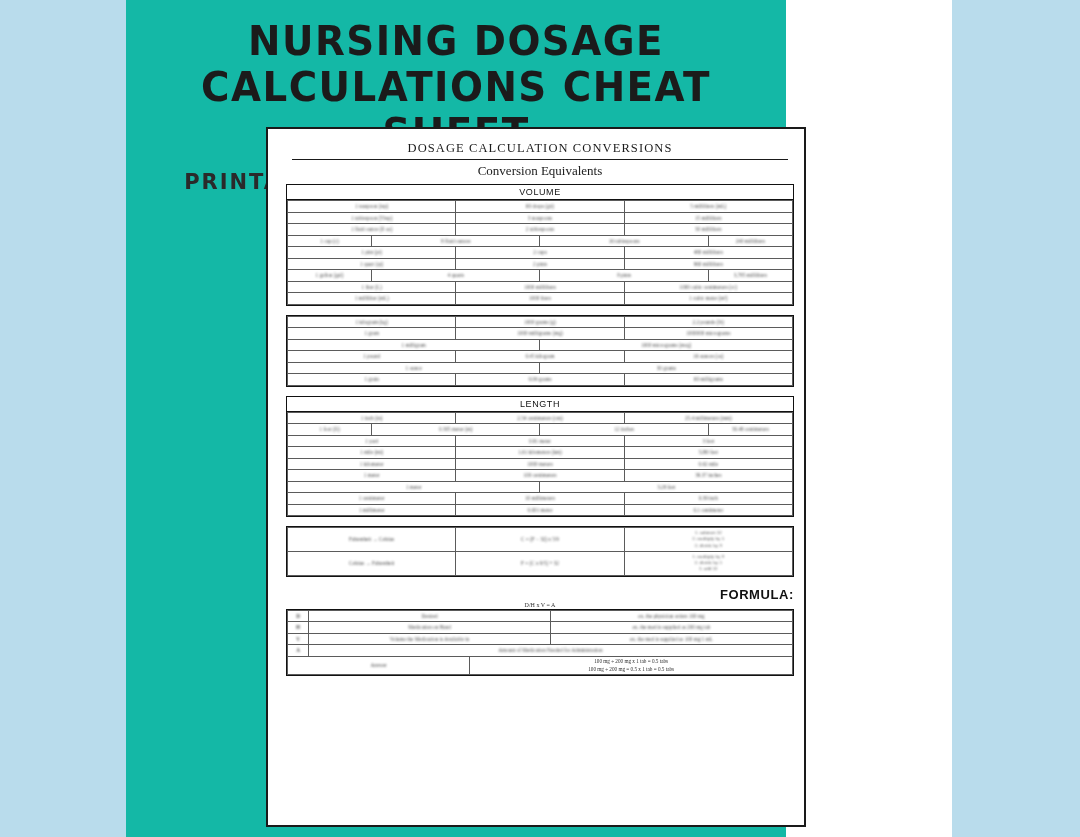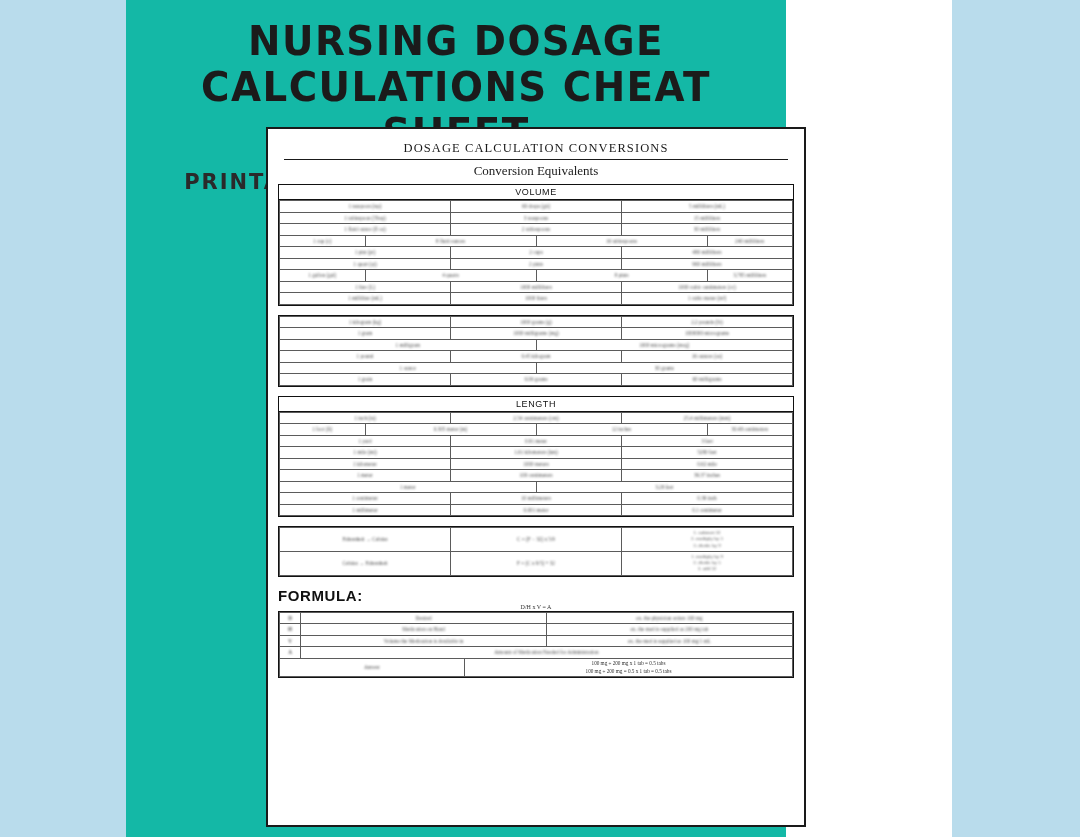--- a/index.html
+++ b/index.html
@@ -64,21 +64,21 @@
   
   .sheet {
     position: absolute;
     left: 140px;
     top: 127px;
     width: 540px;
     height: 700px;
     border: 2px solid #1a1a1a;
     background: #ffffff;
     box-sizing: border-box;
-    padding: 8px 10px 4px 10px;
+    padding: 8px 10px 4px 18px;
   }
   .sheet-title {
     text-align: center;
     font-family: "Liberation Serif", serif;
     font-size: 12.5px;
     letter-spacing: 1.1px;
     color: #1a1a1a;
     padding-bottom: 3px;
     border-bottom: 1.5px solid #1a1a1a;
     margin: 4px 6px 0 6px;
@@ -131,22 +131,22 @@
   .temp td { height: 16px; font-size: 5.4px; }
   .temp td.steps {
     text-align: center;
     line-height: 1.25;
     white-space: normal;
     font-size: 5px;
     padding: 2px 2px;
     height: auto;
   }
   .formula-head {
-    text-align: left;
-    font-size: 15px;
+    text-align: right;
+    font-size: 13px;
     font-weight: bold;
     letter-spacing: 0.6px;
     color: #111;
     padding: 1px 0 0 0;
   }
   .formula-eq {
     text-align: center;
     font-size: 6px;
     color: #333;
     filter: blur(0.7px);

